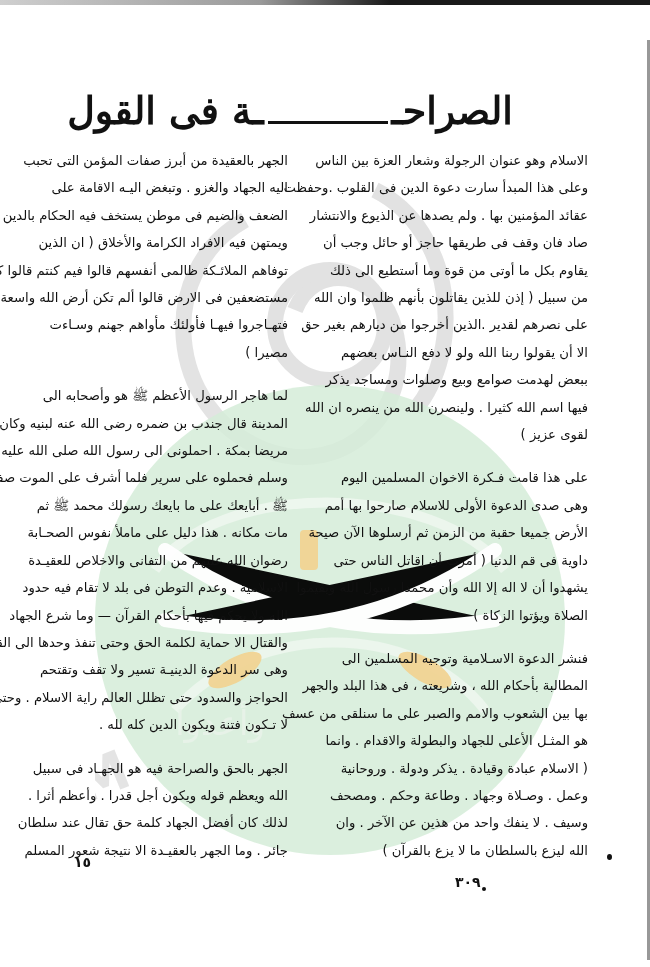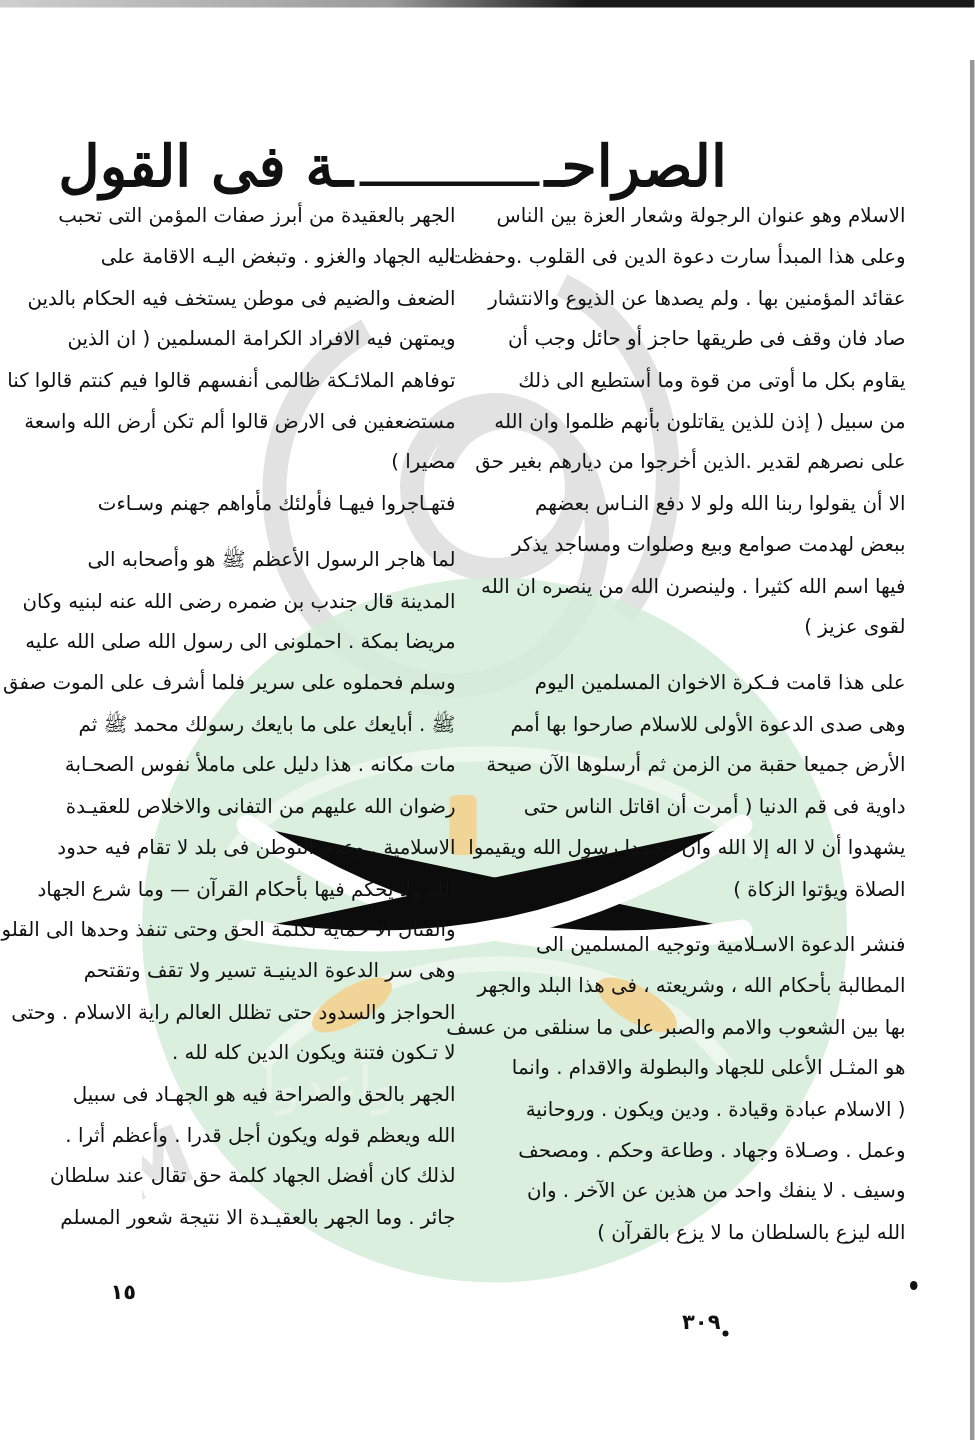--- a/index.html
+++ b/index.html
@@ -41,20 +41,21 @@
       position: absolute;
       top: 62px;
       left: 0;
       width: 524px;
       text-align: center;
       font-family: "DejaVu Serif", serif;
       font-size: 38px;
       line-height: 48px;
       color: #111;
       z-index: 2;
+      padding-left: 28px;
     }
     .title .word { display: inline-block; }
     .title .kashida {
       display: inline-block;
       width: 120px;
       height: 3px;
       background: #111;
       vertical-align: middle;
       margin: 0 4px;
       position: relative;
@@ -65,21 +66,21 @@
       top: 131px;
       width: 300px;
       z-index: 2;
       font-size: 13.2px;
       line-height: 27.4px;
       text-align: justify;
       text-align-last: right;
     }
     .col-right { right: 28px; width: 300px; }
     .col-left  { left: 40px;  width: 282px; }
-    .col p { margin: 0; }
+    .col p { margin: 16px; }
     .col p.indent { text-indent: 18px; }
     .col p.gap { margin-top: 10px; }
     .line { display: block; white-space: nowrap; }
     .page-num {
       position: absolute;
       z-index: 2;
       font-size: 14px;
       font-weight: bold;
       color: #111;
     }
@@ -154,37 +155,37 @@
     <span class="line">الأرض جميعا حقبة من الزمن ثم أرسلوها الآن صيحة</span>
     <span class="line">داوية فى قم الدنيا ( أمرت أن اقاتل الناس حتى</span>
     <span class="line">يشهدوا أن لا اله إلا الله وأن محمدا رسول الله ويقيموا</span>
     <span class="line">الصلاة ويؤتوا الزكاة )</span>
   </p>
   <p class="indent gap">
     <span class="line">فنشر الدعوة الاسـلامية وتوجيه المسلمين الى</span>
     <span class="line">المطالبة بأحكام الله ، وشريعته ، فى هذا البلد والجهر</span>
     <span class="line">بها بين الشعوب والامم والصبر على ما سنلقى من عسف</span>
     <span class="line">هو المثـل الأعلى للجهاد والبطولة والاقدام . وانما</span>
-    <span class="line">( الاسلام عبادة وقيادة . ودين ويكون . وروحانية</span>
+    <span class="line">( الاسلام عبادة وقيادة . يذكر ودولة . وروحانية</span>
     <span class="line">وعمل . وصـلاة وجهاد . وطاعة وحكم . ومصحف</span>
     <span class="line">وسيف . لا ينفك واحد من هذين عن الآخر . وان</span>
     <span class="line">الله ليزع بالسلطان ما لا يزع بالقرآن )</span>
   </p>
 </div>
 
 <div class="col col-left">
   <p class="indent">
     <span class="line">الجهر بالعقيدة من أبرز صفات المؤمن التى تحبب</span>
     <span class="line">اليه الجهاد والغزو . وتبغض اليـه الاقامة على</span>
     <span class="line">الضعف والضيم فى موطن يستخف فيه الحكام بالدين</span>
-    <span class="line">ويمتهن فيه الافراد الكرامة المسلمين ( ان الذين</span>
+    <span class="line">ويمتهن فيه الافراد الكرامة والأخلاق ( ان الذين</span>
     <span class="line">توفاهم الملائـكة ظالمى أنفسهم قالوا فيم كنتم قالوا كنا</span>
     <span class="line">مستضعفين فى الارض قالوا ألم تكن أرض الله واسعة</span>
+    <span class="line">فتهـاجروا فيهـا فأولئك مأواهم جهنم وسـاءت</span>
     <span class="line">مصيرا )</span>
-    <span class="line">فتهـاجروا فيهـا فأولئك مأواهم جهنم وسـاءت</span>
   </p>
   <p class="indent gap">
     <span class="line">لما هاجر الرسول الأعظم ﷺ هو وأصحابه الى</span>
     <span class="line">المدينة قال جندب بن ضمره رضى الله عنه لبنيه وكان</span>
     <span class="line">مريضا بمكة . احملونى الى رسول الله صلى الله عليه</span>
     <span class="line">وسلم فحملوه على سرير فلما أشرف على الموت صفق</span>
     <span class="line">ﷺ . أبايعك على ما بايعك رسولك محمد ﷺ ثم</span>
     <span class="line">مات مكانه . هذا دليل على ماملأ نفوس الصحـابة</span>
     <span class="line">رضوان الله عليهم من التفانى والاخلاص للعقيـدة</span>
     <span class="line">الاسلامية . وعدم التوطن فى بلد لا تقام فيه حدود</span>

